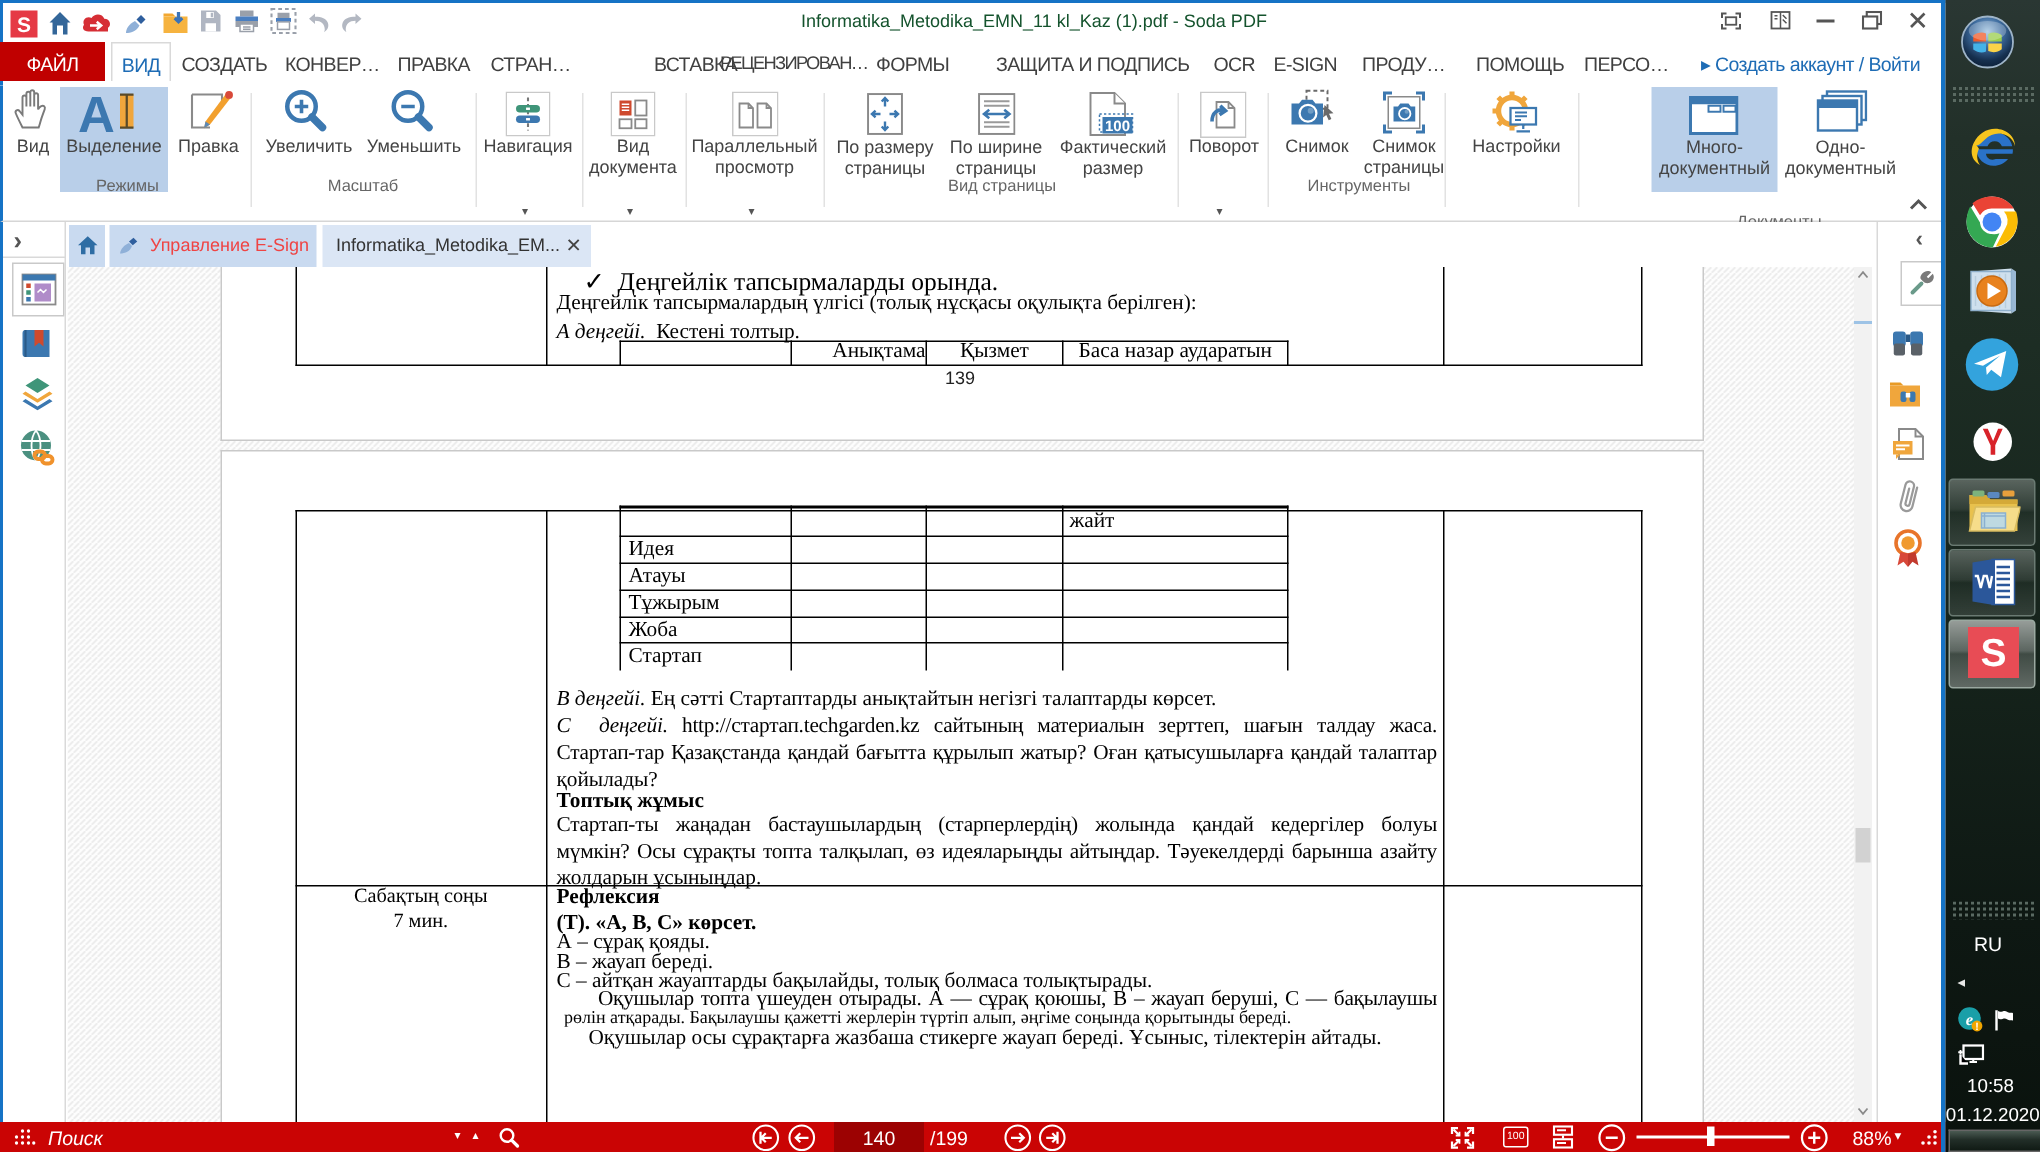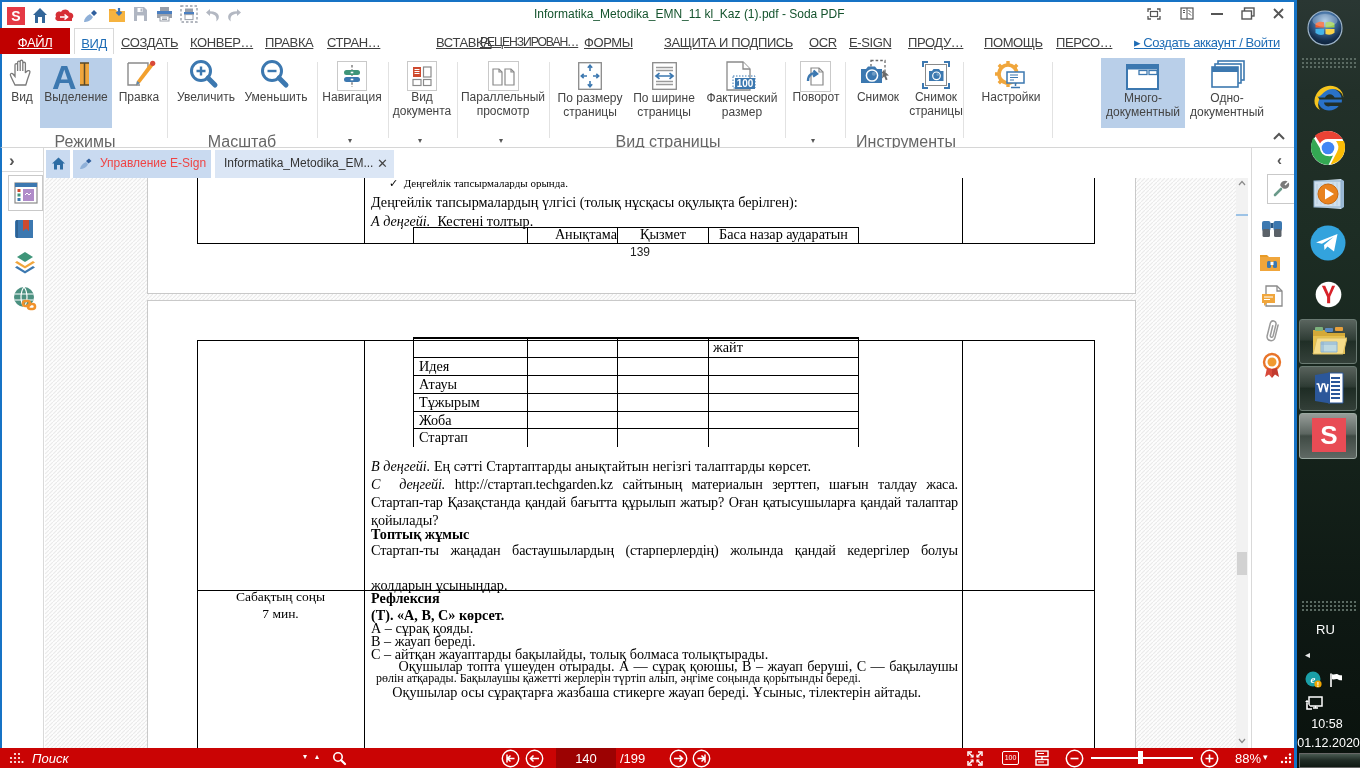--- a/index.html
+++ b/index.html
@@ -2,24 +2,24 @@
 <html><head>
 <meta charset="utf-8">
 <style>
 html,body{margin:0;padding:0;}
 #stage{position:relative;width:1360px;height:768px;overflow:hidden;background:#fff;font-family:"Liberation Sans",sans-serif;}
 .abs{position:absolute;}
 
 #titlebar{left:0;top:0;width:1297px;height:28px;background:#fff;border-top:2px solid #1673c5;border-left:2px solid #1673c5;box-sizing:border-box;}
 #titletext{left:534px;top:7px;font-size:12px;color:#14532d;}
 #menurow{left:0;top:28px;width:1297px;height:29px;background:#fff;border-left:2px solid #1673c5;box-sizing:border-box;}
-.mi{position:absolute;top:28px;height:26px;line-height:29px;font-size:13px;letter-spacing:-0.4px;color:#404040;text-decoration:underline;}
+.mi{position:absolute;top:28px;height:26px;line-height:29px;font-size:13px;letter-spacing:-0.4px;color:#404040;}
 #ribbon{left:0;top:57px;width:1297px;height:91px;background:#fff;border-bottom:1px solid #d6d6d6;border-left:2px solid #1673c5;box-sizing:border-box;}
 .rsep{position:absolute;top:62px;width:1px;height:76px;background:#e2e2e2;}
-.rlabel{position:absolute;top:133px;font-size:16px;color:#666;width:160px;text-align:center;}
+.rlabel{position:absolute;top:118px;font-size:11px;color:#666;width:160px;text-align:center;}
 .rbtnlabel{position:absolute;font-size:12px;color:#444;text-align:center;line-height:14px;}
 .darr{position:absolute;top:136px;font-size:8px;color:#555;}
 
 #tabbar{left:0;top:148px;width:1297px;height:30px;background:#fff;}
 #leftbar{left:0;top:148px;width:44px;height:600px;background:#fff;border-right:1px solid #d9d9d9;border-left:2px solid #1673c5;box-sizing:border-box;}
 #rightbar{left:1251px;top:148px;width:43px;height:600px;background:#fff;border-left:1px solid #d9d9d9;box-sizing:border-box;}
 #rightedge{left:1294px;top:0px;width:3px;height:768px;background:#1673c5;}
 
 #docarea{left:45px;top:178px;width:1191px;height:570px;background:#fdfdfd;}
 #page1{left:147px;top:178px;width:989px;height:116px;background:#fff;border-left:1px solid #c9c9c9;border-right:1px solid #c9c9c9;border-bottom:1px solid #c9c9c9;box-sizing:border-box;}
@@ -54,21 +54,21 @@
   <div class="tline abs" style="left:962px;top:178px;width:1px;height:66px;"></div>
   <div class="tline abs" style="left:1094px;top:178px;width:1px;height:66px;"></div>
   <div class="tline abs" style="left:413px;top:227px;width:446px;height:1px;"></div>
   <div class="tline abs" style="left:197px;top:243px;width:898px;height:1px;"></div>
   <div class="tline abs" style="left:413px;top:227px;width:1px;height:17px;"></div>
   <div class="tline abs" style="left:527px;top:227px;width:1px;height:17px;"></div>
   <div class="tline abs" style="left:617px;top:227px;width:1px;height:17px;"></div>
   <div class="tline abs" style="left:708px;top:227px;width:1px;height:17px;"></div>
   <div class="tline abs" style="left:858px;top:227px;width:1px;height:17px;"></div>
 
-  <div class="doc abs" style="left:389px;top:176.5px;font-size:11px;">✓&nbsp;&nbsp;Деңгейлік тапсырмаларды орында.</div>
+  <div class="doc abs" style="left:389px;top:176.5px;font-size:17px;">✓&nbsp;&nbsp;Деңгейлік тапсырмаларды орында.</div>
   <div class="doc abs" style="left:371px;top:193.5px;font-size:14.2px;">Деңгейлік тапсырмалардың үлгісі (толық нұсқасы оқулықта берілген):</div>
   <div class="doc abs" style="left:371px;top:212.5px;font-size:14.2px;"><i>А деңгейі.</i>&nbsp; Кестені толтыр.</div>
   <div class="doc abs" style="left:528px;top:226px;width:89px;text-align:right;font-size:14.2px;">Анықтама</div>
   <div class="doc abs" style="left:618px;top:226px;width:90px;text-align:center;font-size:14.2px;">Қызмет</div>
   <div class="doc abs" style="left:709px;top:226px;width:149px;text-align:center;font-size:14.2px;">Баса назар аударатын</div>
   <div class="doc abs" style="left:600px;top:245px;width:80px;text-align:center;font-size:12px;font-family:'Liberation Sans',sans-serif;color:#222;">139</div>
 
   <div class="tline abs" style="left:197px;top:340px;width:898px;height:1px;"></div>
   <div class="tline abs" style="left:197px;top:340px;width:1px;height:408px;"></div>
   <div class="tline abs" style="left:364px;top:340px;width:1px;height:408px;"></div>
@@ -93,20 +93,21 @@
   <div class="doc abs" style="left:419px;top:393.5px;font-size:14.2px;">Тұжырым</div>
   <div class="doc abs" style="left:419px;top:411.5px;font-size:14.2px;">Жоба</div>
   <div class="doc abs" style="left:419px;top:429px;font-size:14.2px;">Стартап</div>
 
   <div class="doc abs" style="left:371px;top:457.5px;font-size:14.2px;"><i>В деңгейі.</i> Ең сәтті Стартаптарды анықтайтын негізгі талаптарды көрсет.</div>
   <div class="doc abs jst" style="left:371px;top:475.5px;"><i>С&nbsp;&nbsp;деңгейі.</i> http://стартап.techgarden.kz сайтының материалын зерттеп, шағын талдау жаса.</div>
   <div class="doc abs jst" style="left:371px;top:493.5px;">Стартап-тар Қазақстанда қандай бағытта құрылып жатыр? Оған қатысушыларға қандай талаптар</div>
   <div class="doc abs" style="left:371px;top:511.5px;font-size:14.2px;">қойылады?</div>
   <div class="doc abs" style="left:371px;top:525.5px;font-size:14.2px;font-weight:bold;">Топтық жұмыс</div>
   <div class="doc abs jst" style="left:371px;top:542px;">Стартап-ты жаңадан бастаушылардың (старперлердің) жолында қандай кедергілер болуы</div>
+  <div class="doc abs jst" style="left:371px;top:560px;">мүмкін? Осы сұрақты топта талқылап, өз идеяларыңды айтыңдар. Тәуекелдерді барынша азайту</div>
   <div class="doc abs" style="left:371px;top:576.5px;font-size:14.2px;">жолдарын ұсыныңдар.</div>
 
   <div class="doc abs" style="left:197px;top:589px;width:167px;text-align:center;font-size:13.5px;">Сабақтың соңы</div>
   <div class="doc abs" style="left:197px;top:605.5px;width:167px;text-align:center;font-size:13.5px;">7 мин.</div>
   <div class="doc abs" style="left:371px;top:589.5px;font-size:14.2px;font-weight:bold;">Рефлексия</div>
   <div class="doc abs" style="left:371px;top:606.5px;font-size:14.2px;font-weight:bold;">(Т). «А, В, С» көрсет.</div>
   <div class="doc abs" style="left:371px;top:619.5px;font-size:14.2px;">А – сұрақ қояды.</div>
   <div class="doc abs" style="left:371px;top:632.5px;font-size:14.2px;">В – жауап береді.</div>
   <div class="doc abs" style="left:371px;top:645.5px;font-size:14.2px;">С – айтқан жауаптарды бақылайды, толық болмаса толықтырады.</div>
   <div class="doc abs jst" style="left:371px;top:658px;">&nbsp;&nbsp;&nbsp;&nbsp;&nbsp;&nbsp;Оқушылар топта үшеуден отырады. А — сұрақ қоюшы, В – жауап беруші, С — бақылаушы</div>

